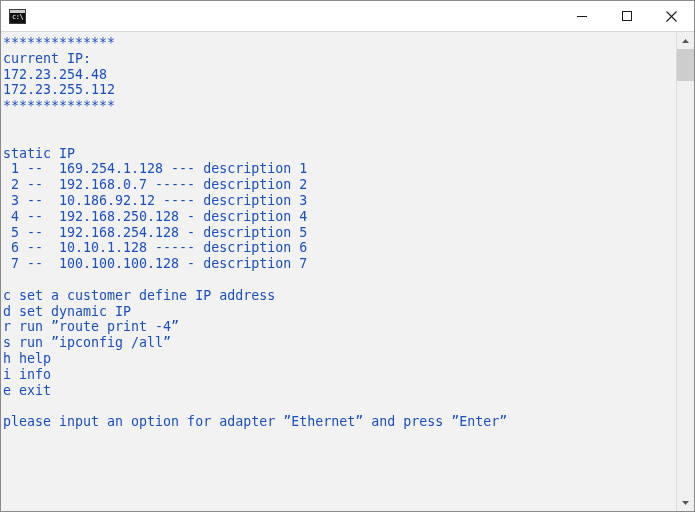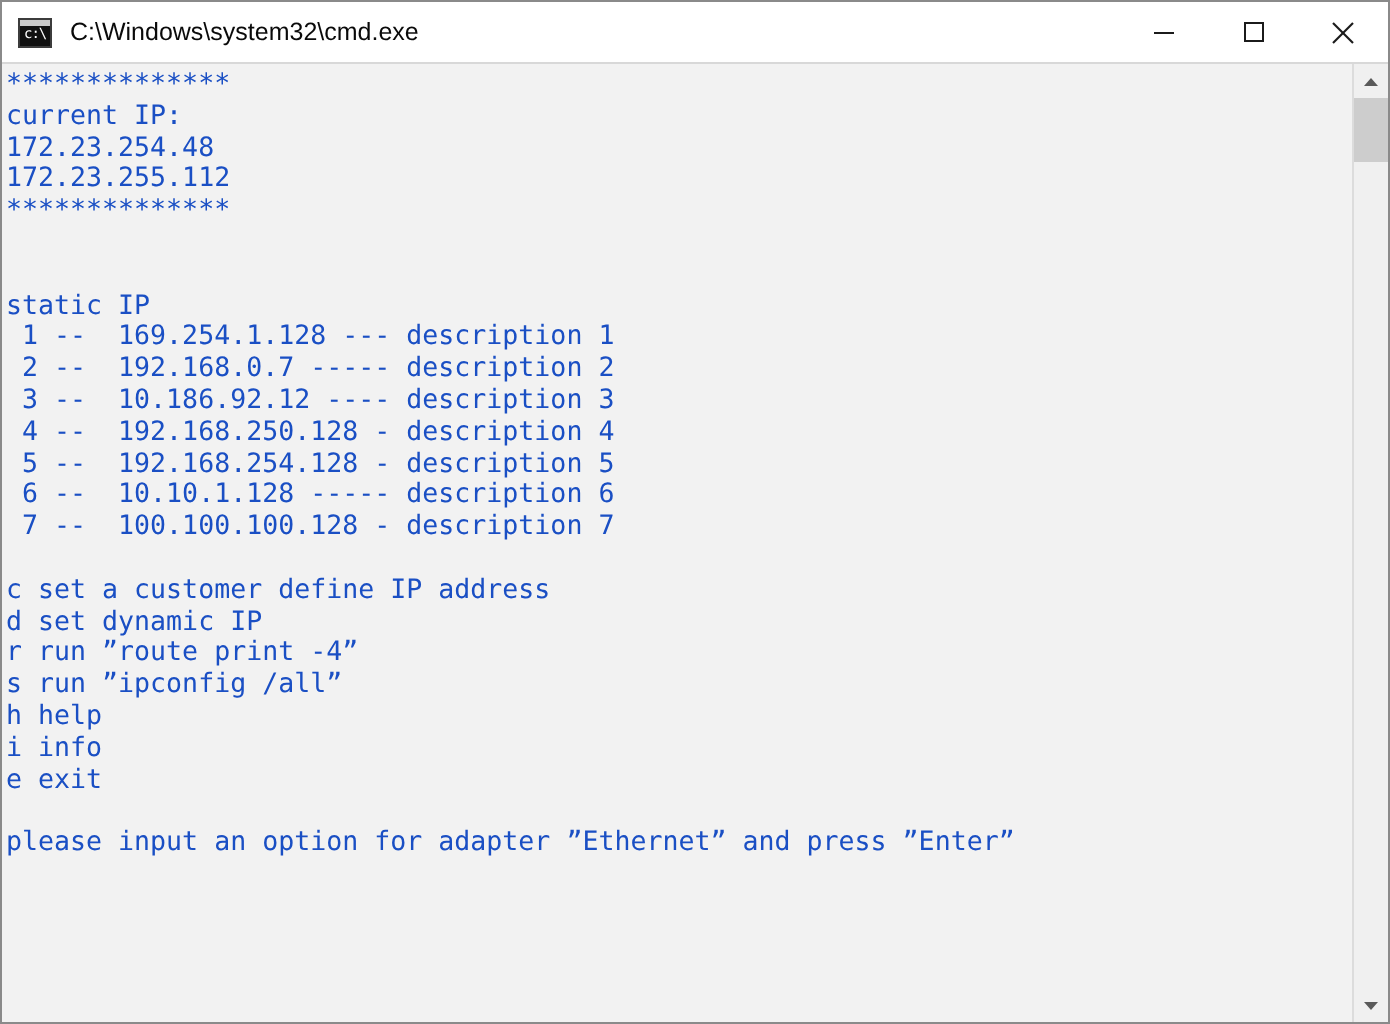--- a/index.html
+++ b/index.html
@@ -154,21 +154,20 @@
 </head>
 <body>
 
 <div class="window">
 
   <div class="titlebar">
     <div class="title-left">
       <div class="app-icon">
         <span class="glyph">c:\</span>
       </div>
-      <div class="title-text">C:\Windows\system32\cmd.exe</div>
     </div>
 
     <div class="win-buttons">
       <button class="win-btn" title="Minimize">
         <svg width="12" height="12" viewBox="0 0 12 12">
           <line x1="1" y1="6.5" x2="11" y2="6.5" stroke="#1b1b1b" stroke-width="1"></line>
         </svg>
       </button>
       <button class="win-btn" title="Maximize">
         <svg width="12" height="12" viewBox="0 0 12 12">

